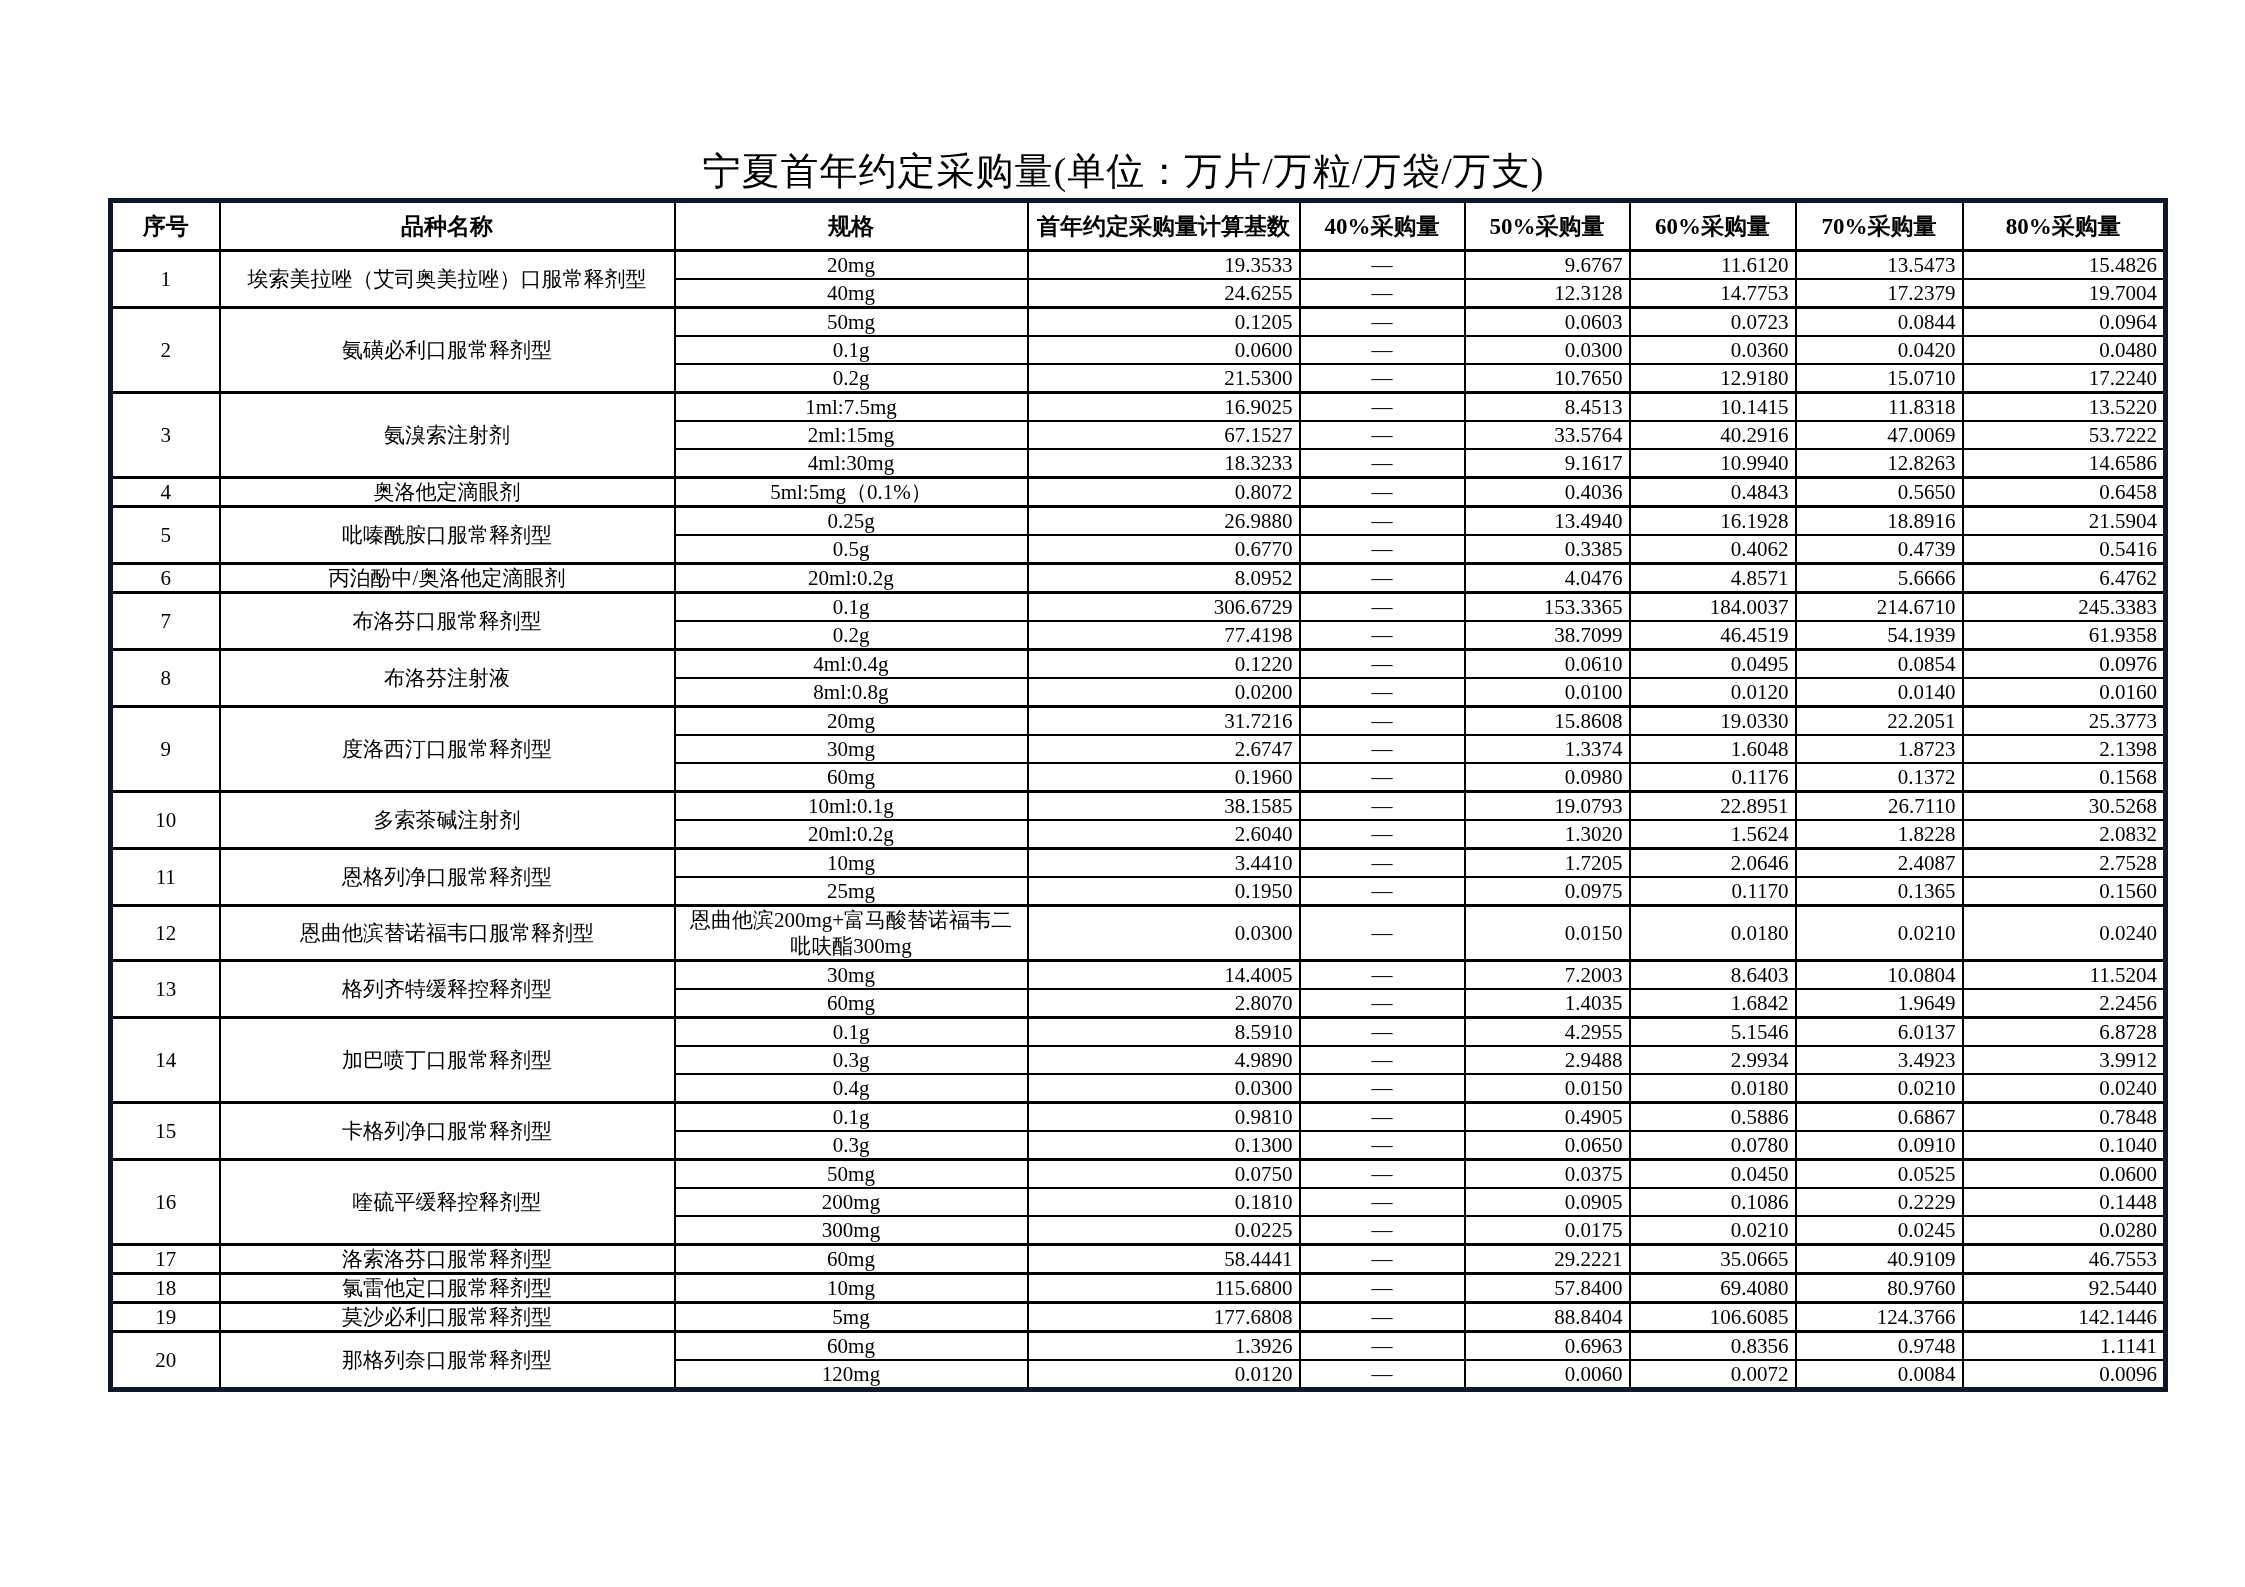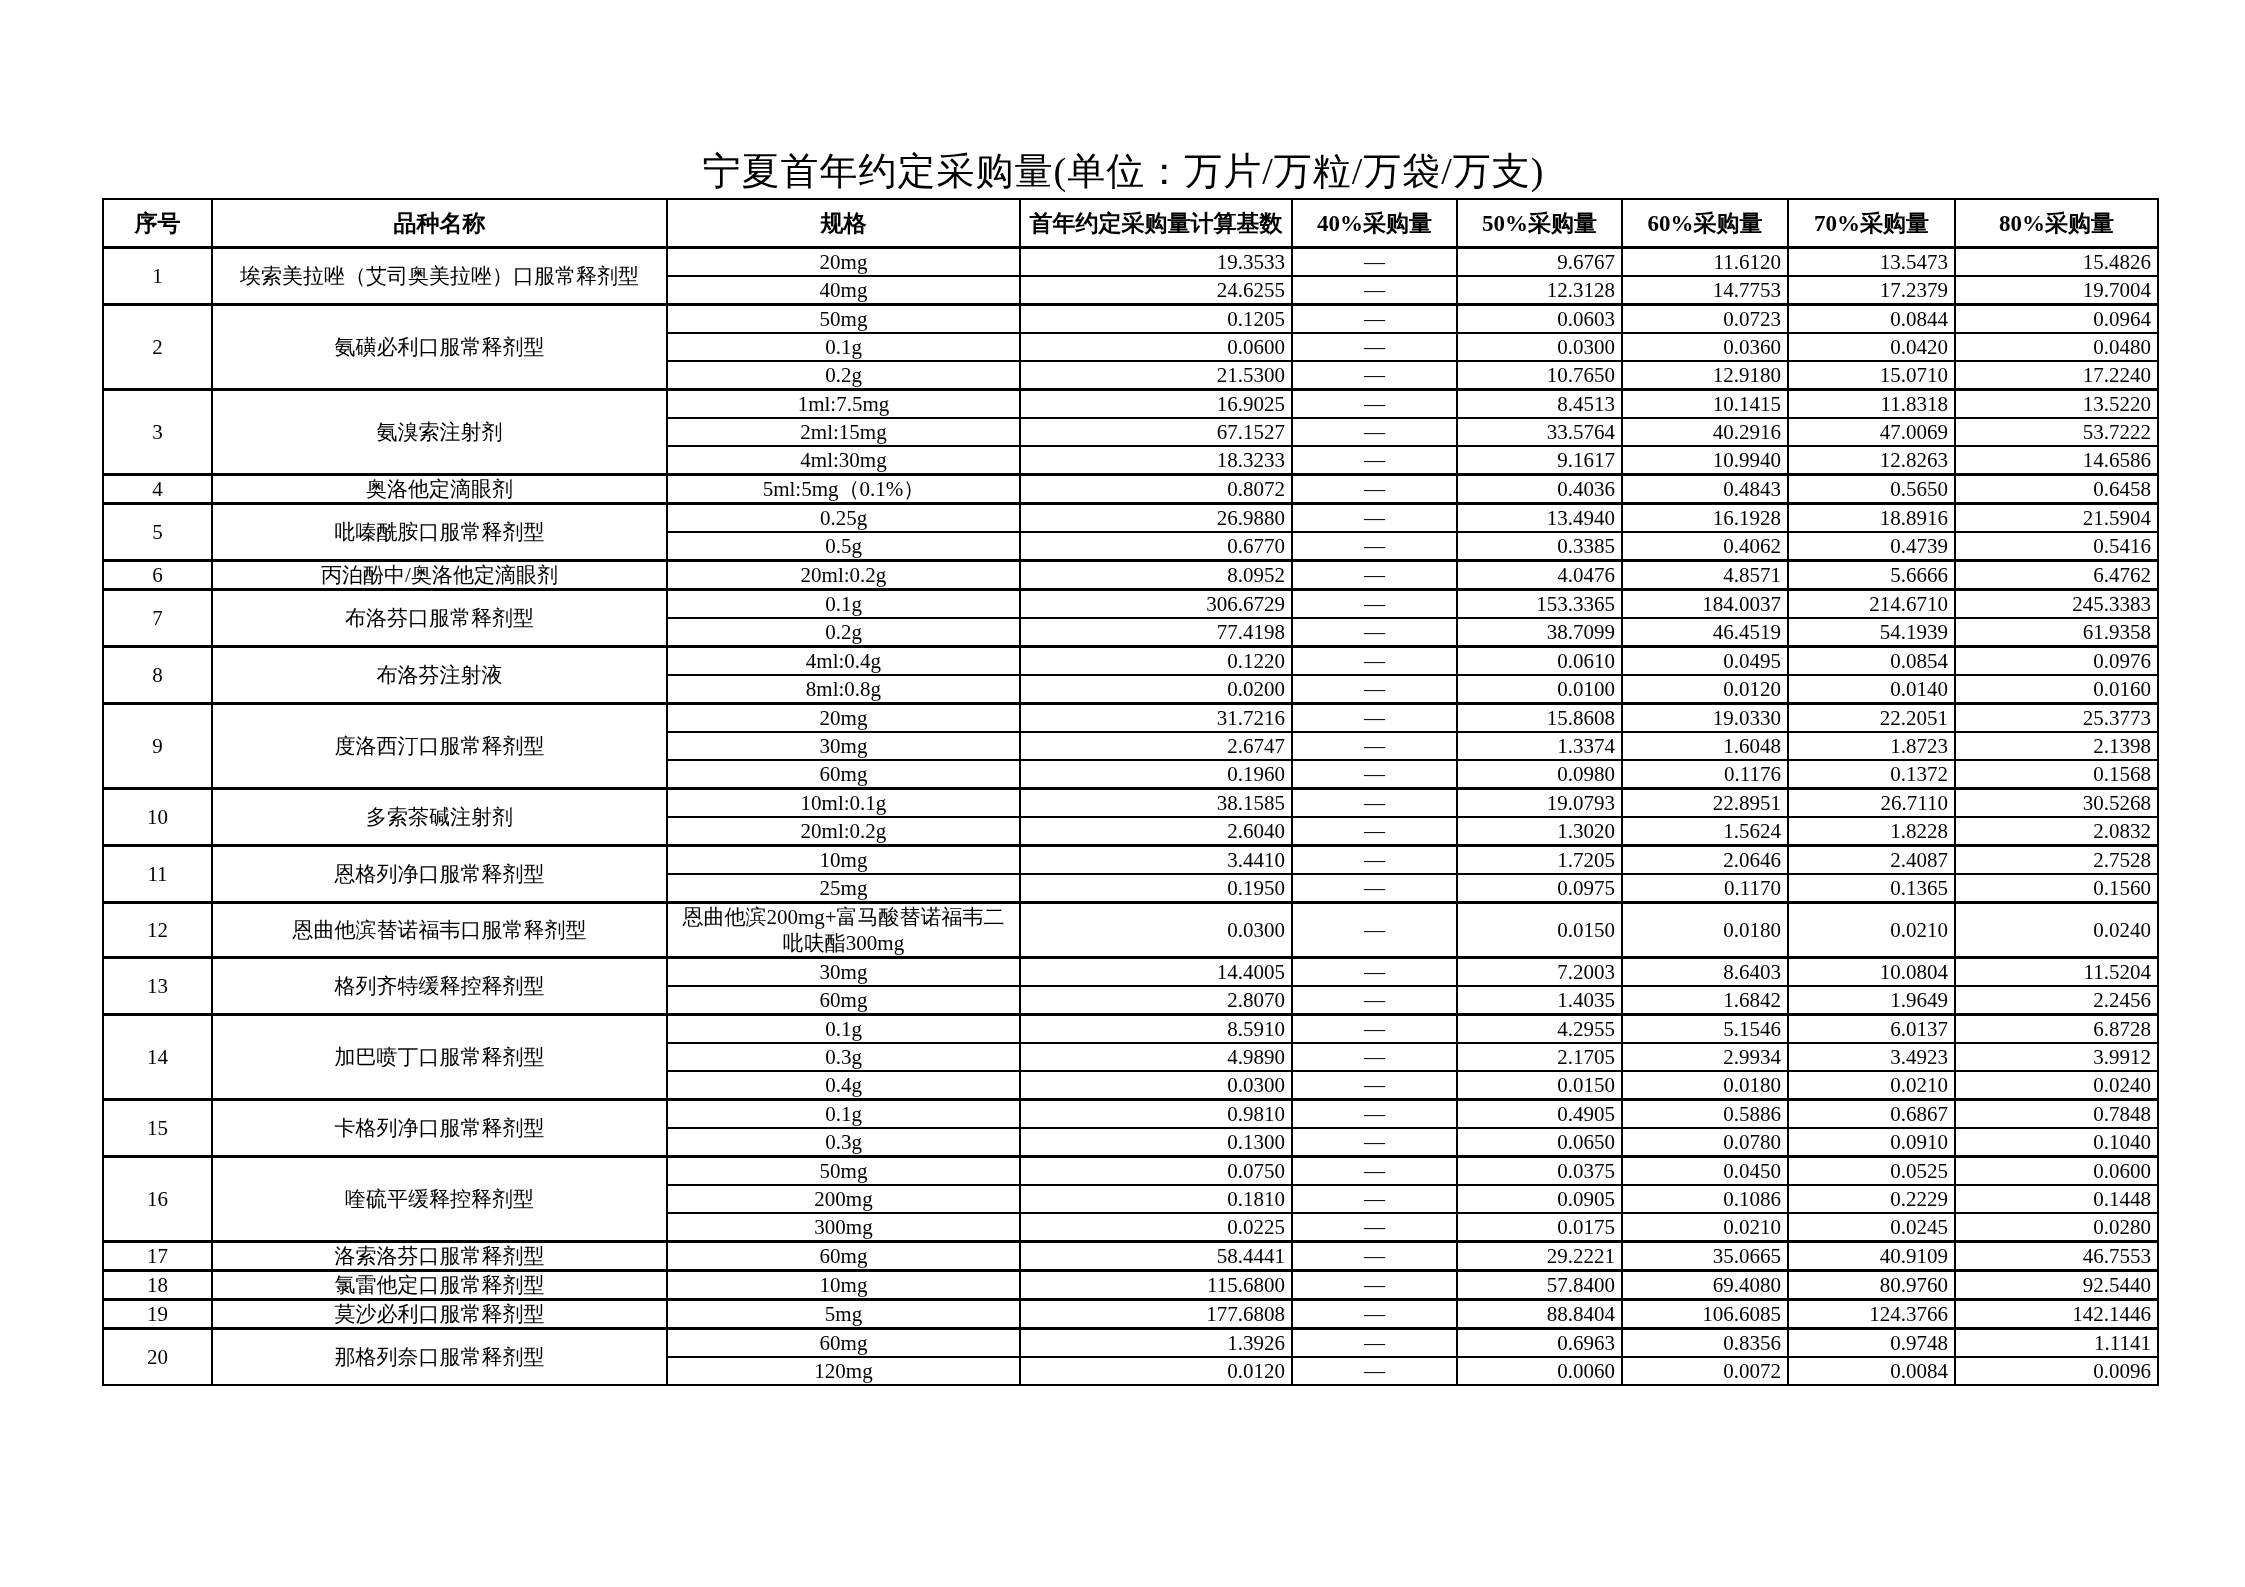--- a/index.html
+++ b/index.html
@@ -7,23 +7,23 @@
     width:2245px;height:1587px;position:relative;
     font-family:"Liberation Serif","DejaVu Serif",serif;
     color:#000;
   }
   .page-title{
     position:absolute;left:96px;top:146px;width:2055px;
     text-align:center;font-size:38px;font-weight:normal;
     letter-spacing:1px;white-space:nowrap;
   }
   table.proc{
-    position:absolute;left:102px;top:198px;width:2055px;
+    position:absolute;left:108px;top:198px;width:2055px;
     border-collapse:collapse;table-layout:fixed;
-    border:1px solid #0f172a;
+    border:5px solid #0f172a;
     padding-left:16px;
   }
   table.proc th, table.proc td{
     border:2px solid #000;
     overflow:hidden;
   }
   table.proc th{
     font-size:23px;font-weight:bold;height:46px;
     padding:0 2px;text-align:center;
     border-bottom:3px solid #000;
@@ -336,21 +336,21 @@
         <td class="center">—</td>
         <td class="num">4.2955</td>
         <td class="num">5.1546</td>
         <td class="num">6.0137</td>
         <td class="num">6.8728</td>
       </tr>
       <tr>
         <td class="spec">0.3g</td>
         <td class="num">4.9890</td>
         <td class="center">—</td>
-        <td class="num">2.1705</td>
+        <td class="num">2.9488</td>
         <td class="num">2.9934</td>
         <td class="num">3.4923</td>
         <td class="num">3.9912</td>
       </tr>
       <tr>
         <td class="spec">0.4g</td>
         <td class="num">0.0300</td>
         <td class="center">—</td>
         <td class="num">0.0150</td>
         <td class="num">0.0180</td>

